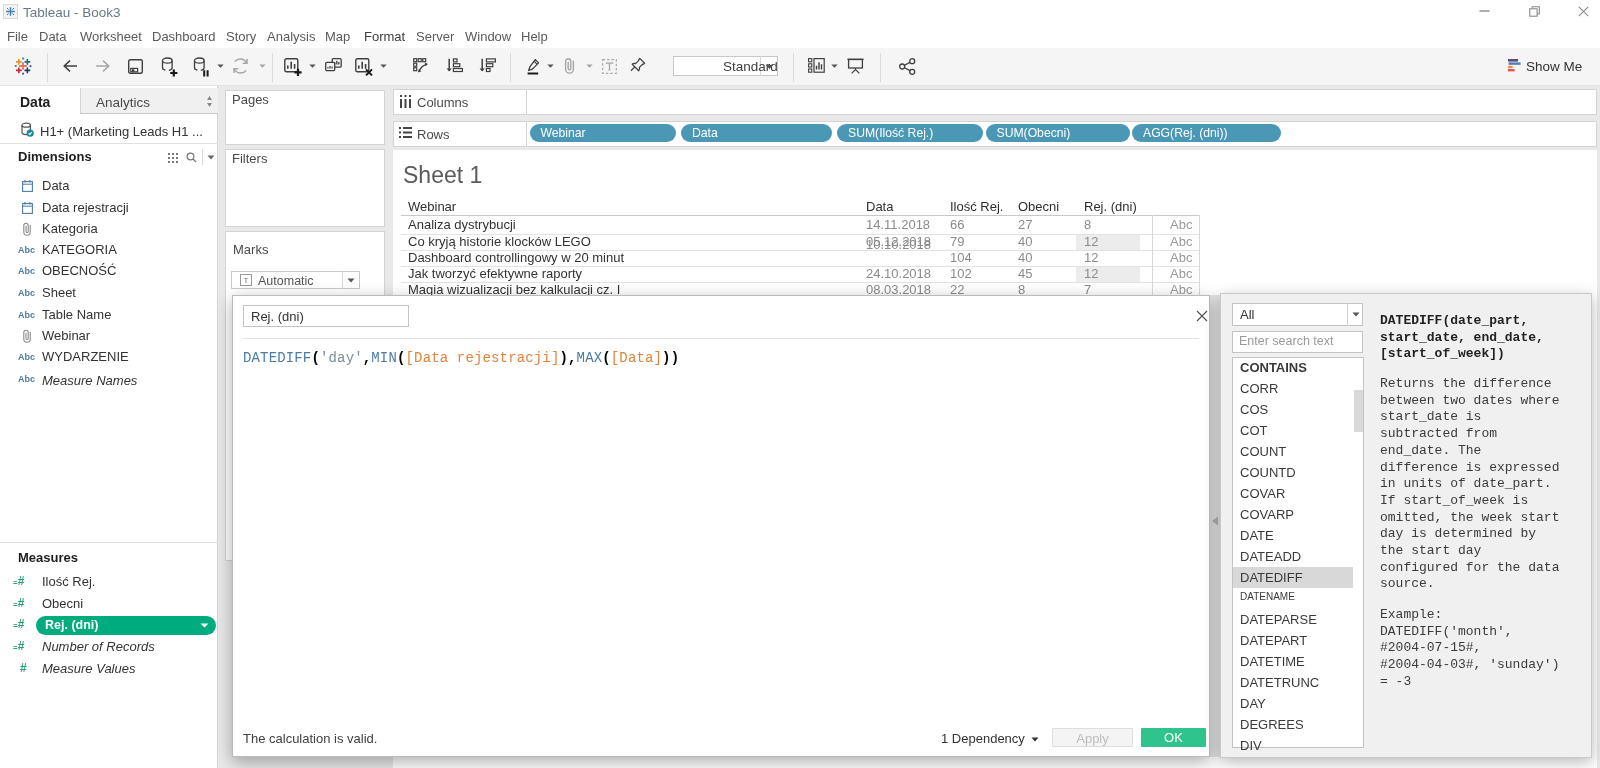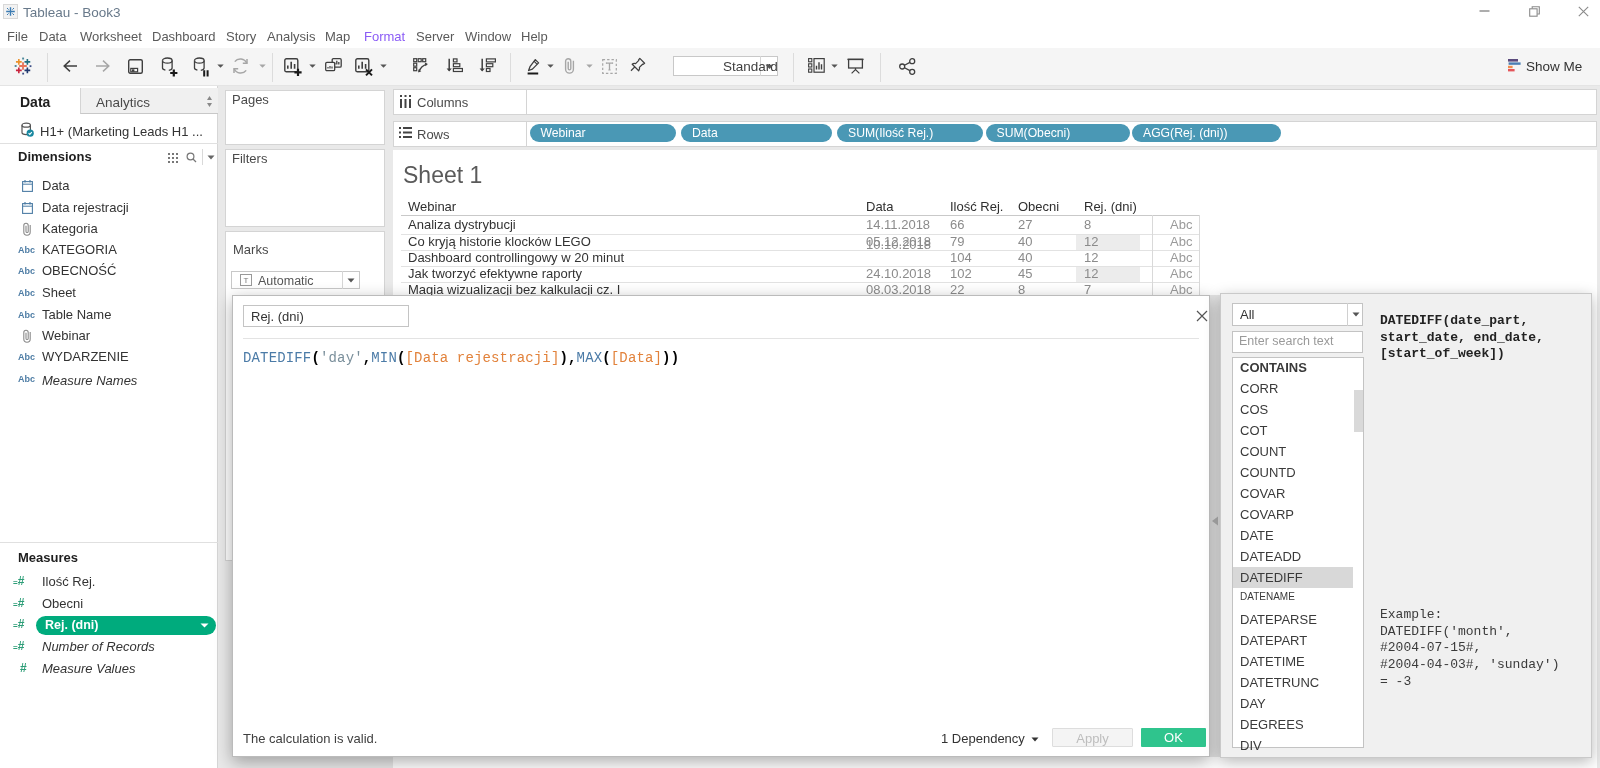--- a/index.html
+++ b/index.html
@@ -39,21 +39,21 @@
     </svg>
 
   <div class="abs" style="left:0;top:24px;width:1600px;height:24px;background:#ffffff;"></div>
   <div class="txt" style="left:7px;top:29px;font-size:13px;color:#5a5a5a;">File</div>
   <div class="txt" style="left:39px;top:29px;font-size:13px;color:#5a5a5a;">Data</div>
   <div class="txt" style="left:80px;top:29px;font-size:13px;color:#5a5a5a;">Worksheet</div>
   <div class="txt" style="left:152px;top:29px;font-size:13px;color:#5a5a5a;">Dashboard</div>
   <div class="txt" style="left:226px;top:29px;font-size:13px;color:#5a5a5a;">Story</div>
   <div class="txt" style="left:267px;top:29px;font-size:13px;color:#5a5a5a;">Analysis</div>
   <div class="txt" style="left:325px;top:29px;font-size:13px;color:#5a5a5a;">Map</div>
-  <div class="txt" style="left:364px;top:29px;font-size:13px;color:#8b5cf6;">Format</div>
+  <div class="txt" style="left:364px;top:29px;font-size:13px;color:#404040;">Format</div>
   <div class="txt" style="left:416px;top:29px;font-size:13px;color:#5a5a5a;">Server</div>
   <div class="txt" style="left:465px;top:29px;font-size:13px;color:#5a5a5a;">Window</div>
   <div class="txt" style="left:521px;top:29px;font-size:13px;color:#5a5a5a;">Help</div>
 
   <div class="abs" id="toolbar" style="left:0;top:48px;width:1600px;height:38px;background:#f5f5f5;border-bottom:1px solid #e4e4e4;box-sizing:border-box;"></div>
   <svg style="left:15px;top:58px;" width="16" height="16" viewBox="0 0 15 15">
 <g stroke="#e8755a" stroke-width="1.7">
         <path d="M7.5 3.9 V11.1 M3.9 7.5 H11.1" fill="none"></path>
       </g>
 <g stroke="#eb9129" stroke-width="1.5">
@@ -472,19 +472,32 @@
   <div class="txt" style="left:1240px;top:674.5px;font-size:13px;color:#3a3a3a;">DATETRUNC</div>
   <div class="txt" style="left:1240px;top:695.5px;font-size:13px;color:#3a3a3a;">DAY</div>
   <div class="txt" style="left:1240px;top:716.5px;font-size:13px;color:#3a3a3a;">DEGREES</div>
   <div class="txt" style="left:1240px;top:737.5px;font-size:13px;color:#3a3a3a;">DIV</div>
 
   <div class="abs" style="left:1354px;top:390px;width:9px;height:42px;background:#d9d9d9;"></div>
 
   <div class="abs mono" style="left:1380px;top:313px;font-size:13px;line-height:16.7px;font-weight:bold;color:#222;white-space:pre;">DATEDIFF(date_part,
 start_date, end_date,
 [start_of_week])</div>
+  <div class="abs mono" style="left:1380px;top:376px;font-size:13px;line-height:16.7px;color:#3b3b3b;white-space:pre;">Returns the difference
+between two dates where
+start_date is
+subtracted from
+end_date. The
+difference is expressed
+in units of date_part.
+If start_of_week is
+omitted, the week start
+day is determined by
+the start day
+configured for the data
+source.</div>
   <div class="abs mono" style="left:1380px;top:607px;font-size:13px;line-height:16.7px;color:#3b3b3b;white-space:pre;">Example:
 DATEDIFF('month',
 #2004-07-15#,
 #2004-04-03#, 'sunday')
 = -3</div>
 
 </div>
 
 </body></html>

